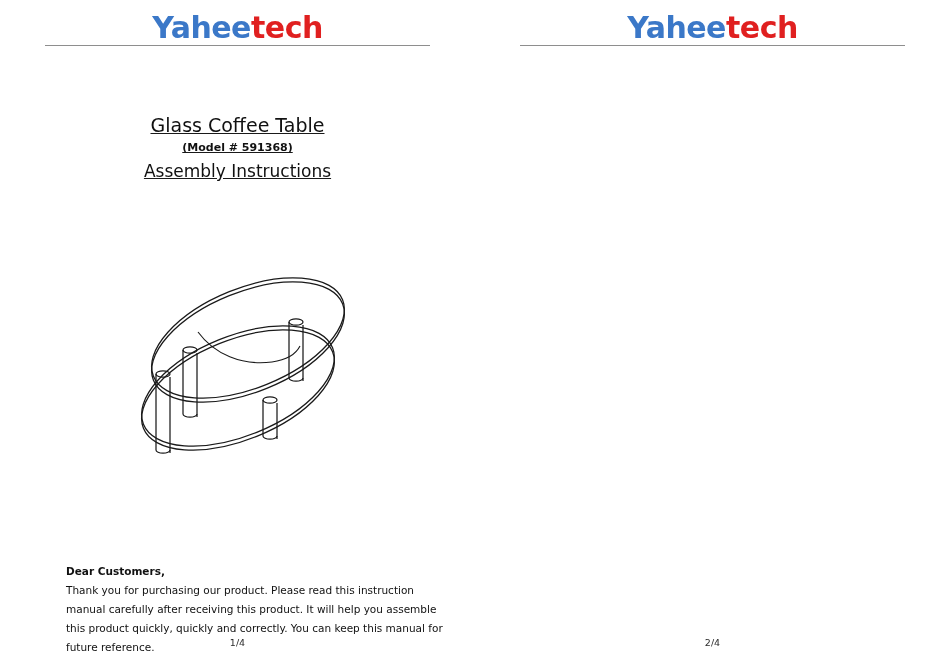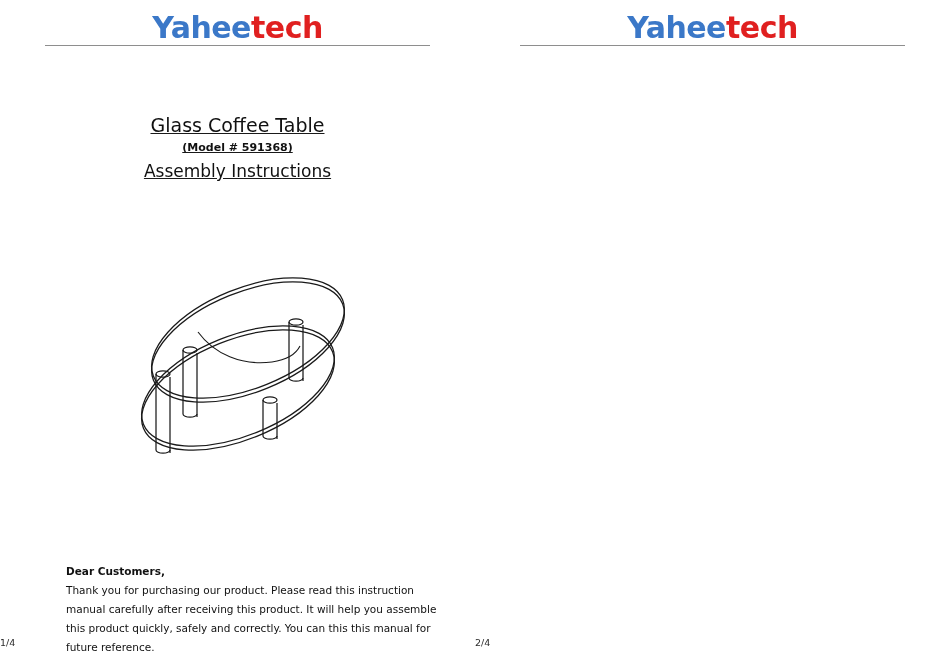--- a/index.html
+++ b/index.html
@@ -116,20 +116,21 @@
     line-height: 19px;
     color: #111;
   }
 
   
   .page-footer {
     position: absolute;
     bottom: 22px;
     left: 0;
     width: 100%;
+    text-align: center;
     font-family: "DejaVu Sans", sans-serif;
     font-size: 9.5px;
     color: #2b2b2b;
   }
 </style>
 </head>
 <body>
 
 <div class="manual-spread">
 
@@ -184,21 +185,21 @@
           <path d="M143 150 l0 36"></path>
             <path d="M157 153 l0 36"></path>
           <ellipse cx="150" cy="150" rx="7" ry="3.2"></ellipse>
           <path d="M143 186 a7 3.2 0 0 0 14 0"></path>
         </g>
       </svg>
     </div>
 
     <div class="customer-note">
       <div class="customer-note-title">Dear Customers,</div>
-      <div class="customer-note-body">Thank you for purchasing our product. Please read this instruction manual carefully after receiving this product. It will help you assemble this product quickly, safely and correctly. You can this this manual for future reference.</div>
+      <div class="customer-note-body">Thank you for purchasing our product. Please read this instruction manual carefully after receiving this product. It will help you assemble this product quickly, quickly and correctly. You can keep this manual for future reference.</div>
     </div>
 
     <div class="page-footer">1/4</div>
   </div>
 
   <div class="page page-right">
 
     <div class="brand-header">
       <div class="brand-wordmark"><span class="brand-part-a">Yahee</span><span class="brand-part-b">tech</span></div>
       <div class="brand-rule"></div>

